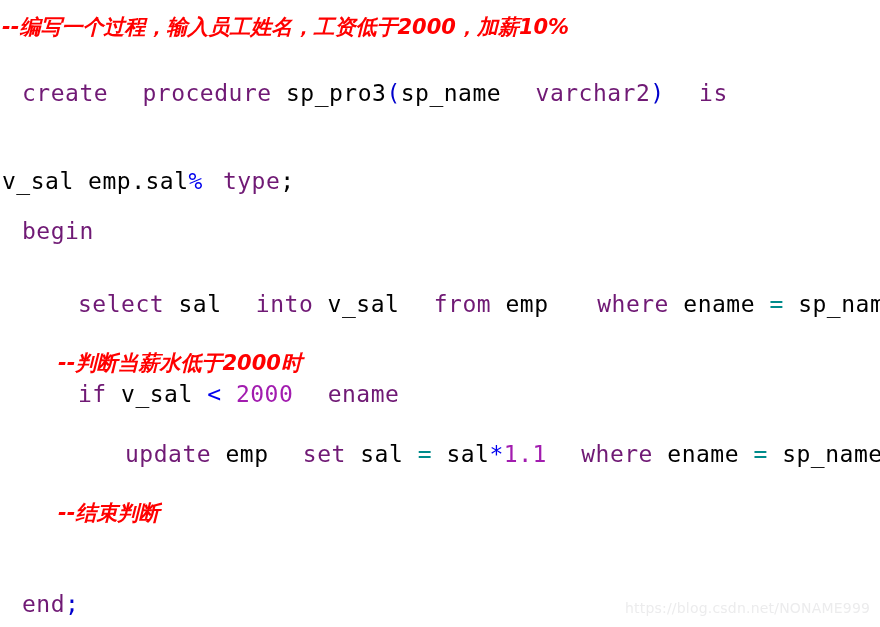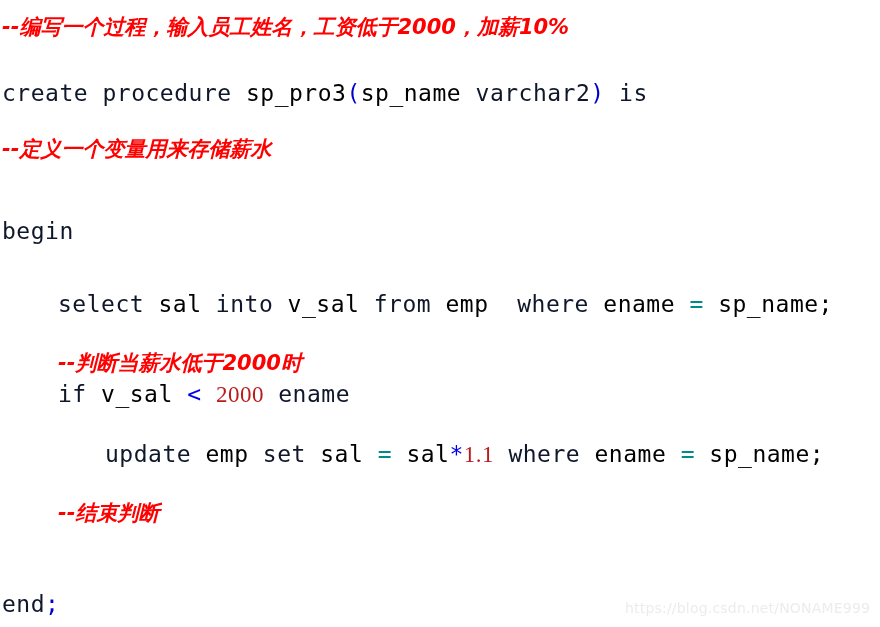--- a/index.html
+++ b/index.html
@@ -26,23 +26,23 @@
     position: absolute;
     left: 0;
     white-space: pre;
     font-family: "DejaVu Sans Mono", "Liberation Mono", monospace;
     font-size: 23px;
     line-height: 30px;
     letter-spacing: 0.5px;
   }
 
   
-  .tok-kw      { color: #0f172a; }
+  .tok-kw      { color: #701a75; margin-left: 20px; }
   .tok-id      { color: #000000; }
-  .tok-num     { color: #b91c1c; font-family: Liberation Serif, serif; }
+  .tok-num     { color: #a21caf; }
   .tok-op      { color: #0000ee; }
   .tok-opteal  { color: #008b8b; }
   .tok-punct   { color: #000000; }
   .tok-paren   { color: #0000cc; }
   .tok-semi    { color: #0000cc; }
 
   
   .comment-line {
     position: absolute;
     left: 0;
@@ -64,21 +64,21 @@
     white-space: nowrap;
     user-select: none;
   }
 </style>
 </head>
 <body>
 
 <div id="code-canvas">
     <div class="comment-line" style="top: 14px; left: 2px;">--编写一个过程，输入员工姓名，工资低于2000，加薪10%</div>
     <div class="code-line" style="top: 78px; left: 2px;"><span class="tok-kw">create</span><span class="tok-id"> </span><span class="tok-kw">procedure</span><span class="tok-id"> </span><span class="tok-id">sp_pro3</span><span class="tok-paren">(</span><span class="tok-id">sp_name</span><span class="tok-id"> </span><span class="tok-kw">varchar2</span><span class="tok-paren">)</span><span class="tok-id"> </span><span class="tok-kw">is</span></div>
-    <div class="comment-line" style="top: 136px; left: 2px;">--定义一个变量用来存储薪水</div>
+    <div class="code-line" style="top: 166px; left: 2px;"><span class="tok-id">v_sal</span><span class="tok-id"> </span><span class="tok-id">emp.</span><span class="tok-id">sal</span><span class="tok-op">%</span><span class="tok-kw">type</span><span class="tok-punct">;</span></div>
     <div class="code-line" style="top: 216px; left: 2px;"><span class="tok-kw">begin</span></div>
     <div class="code-line" style="top: 289px; left: 58px;"><span class="tok-kw">select</span><span class="tok-id"> </span><span class="tok-id">sal</span><span class="tok-id"> </span><span class="tok-kw">into</span><span class="tok-id"> </span><span class="tok-id">v_sal</span><span class="tok-id"> </span><span class="tok-kw">from</span><span class="tok-id"> </span><span class="tok-id">emp</span><span class="tok-id">  </span><span class="tok-kw">where</span><span class="tok-id"> </span><span class="tok-id">ename</span><span class="tok-id"> </span><span class="tok-opteal">=</span><span class="tok-id"> </span><span class="tok-id">sp_name</span><span class="tok-punct">;</span></div>
     <div class="comment-line" style="top: 350px; left: 58px;">--判断当薪水低于2000时</div>
     <div class="code-line" style="top: 379px; left: 58px;"><span class="tok-kw">if</span><span class="tok-id"> </span><span class="tok-id">v_sal</span><span class="tok-id"> </span><span class="tok-op">&lt;</span><span class="tok-id"> </span><span class="tok-num">2000</span><span class="tok-id"> </span><span class="tok-kw">ename</span></div>
     <div class="code-line" style="top: 439px; left: 105px;"><span class="tok-kw">update</span><span class="tok-id"> </span><span class="tok-id">emp</span><span class="tok-id"> </span><span class="tok-kw">set</span><span class="tok-id"> </span><span class="tok-id">sal</span><span class="tok-id"> </span><span class="tok-opteal">=</span><span class="tok-id"> </span><span class="tok-id">sal</span><span class="tok-op">*</span><span class="tok-num">1.1</span><span class="tok-id"> </span><span class="tok-kw">where</span><span class="tok-id"> </span><span class="tok-id">ename</span><span class="tok-id"> </span><span class="tok-opteal">=</span><span class="tok-id"> </span><span class="tok-id">sp_name</span><span class="tok-punct">;</span></div>
     <div class="comment-line" style="top: 500px; left: 58px; font-style: italic;">--结束判断</div>
     <div class="code-line" style="top: 589px; left: 2px;"><span class="tok-kw">end</span><span class="tok-semi">;</span></div>
     <div class="watermark" style="top: 600px; left: 625px;">https://blog.csdn.net/NONAME999</div>
   </div>
 

